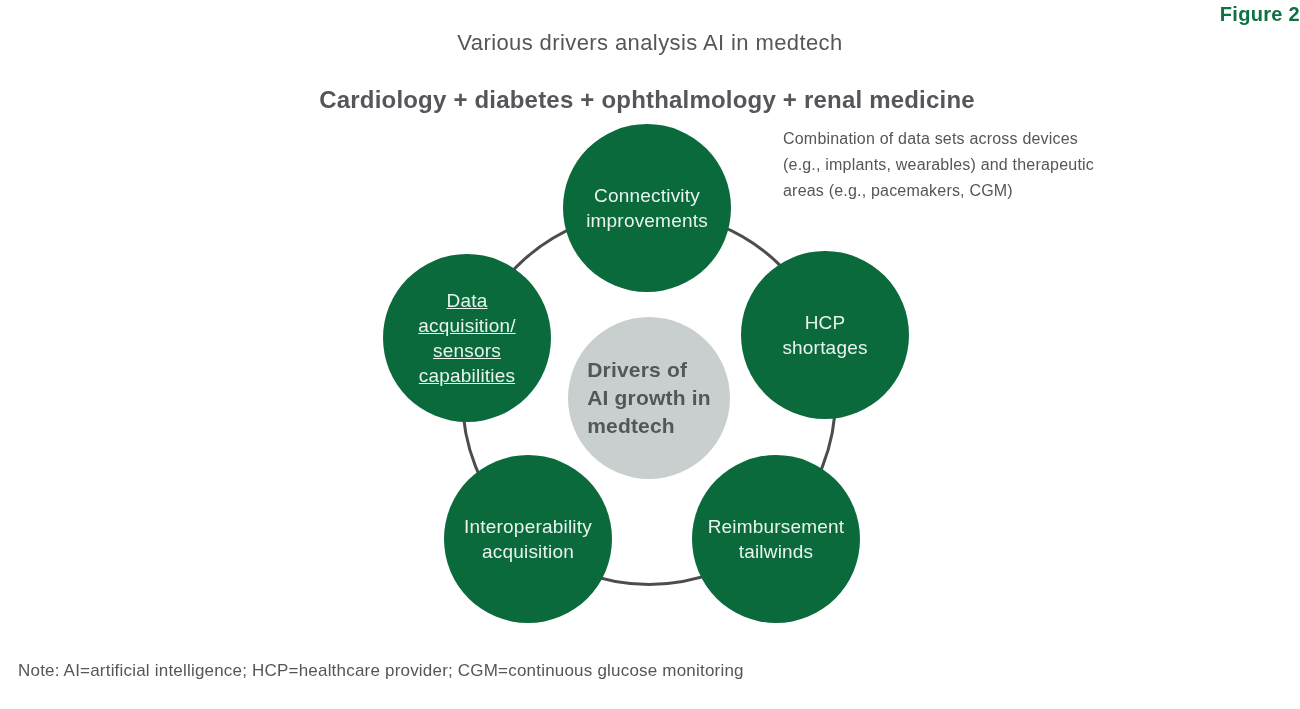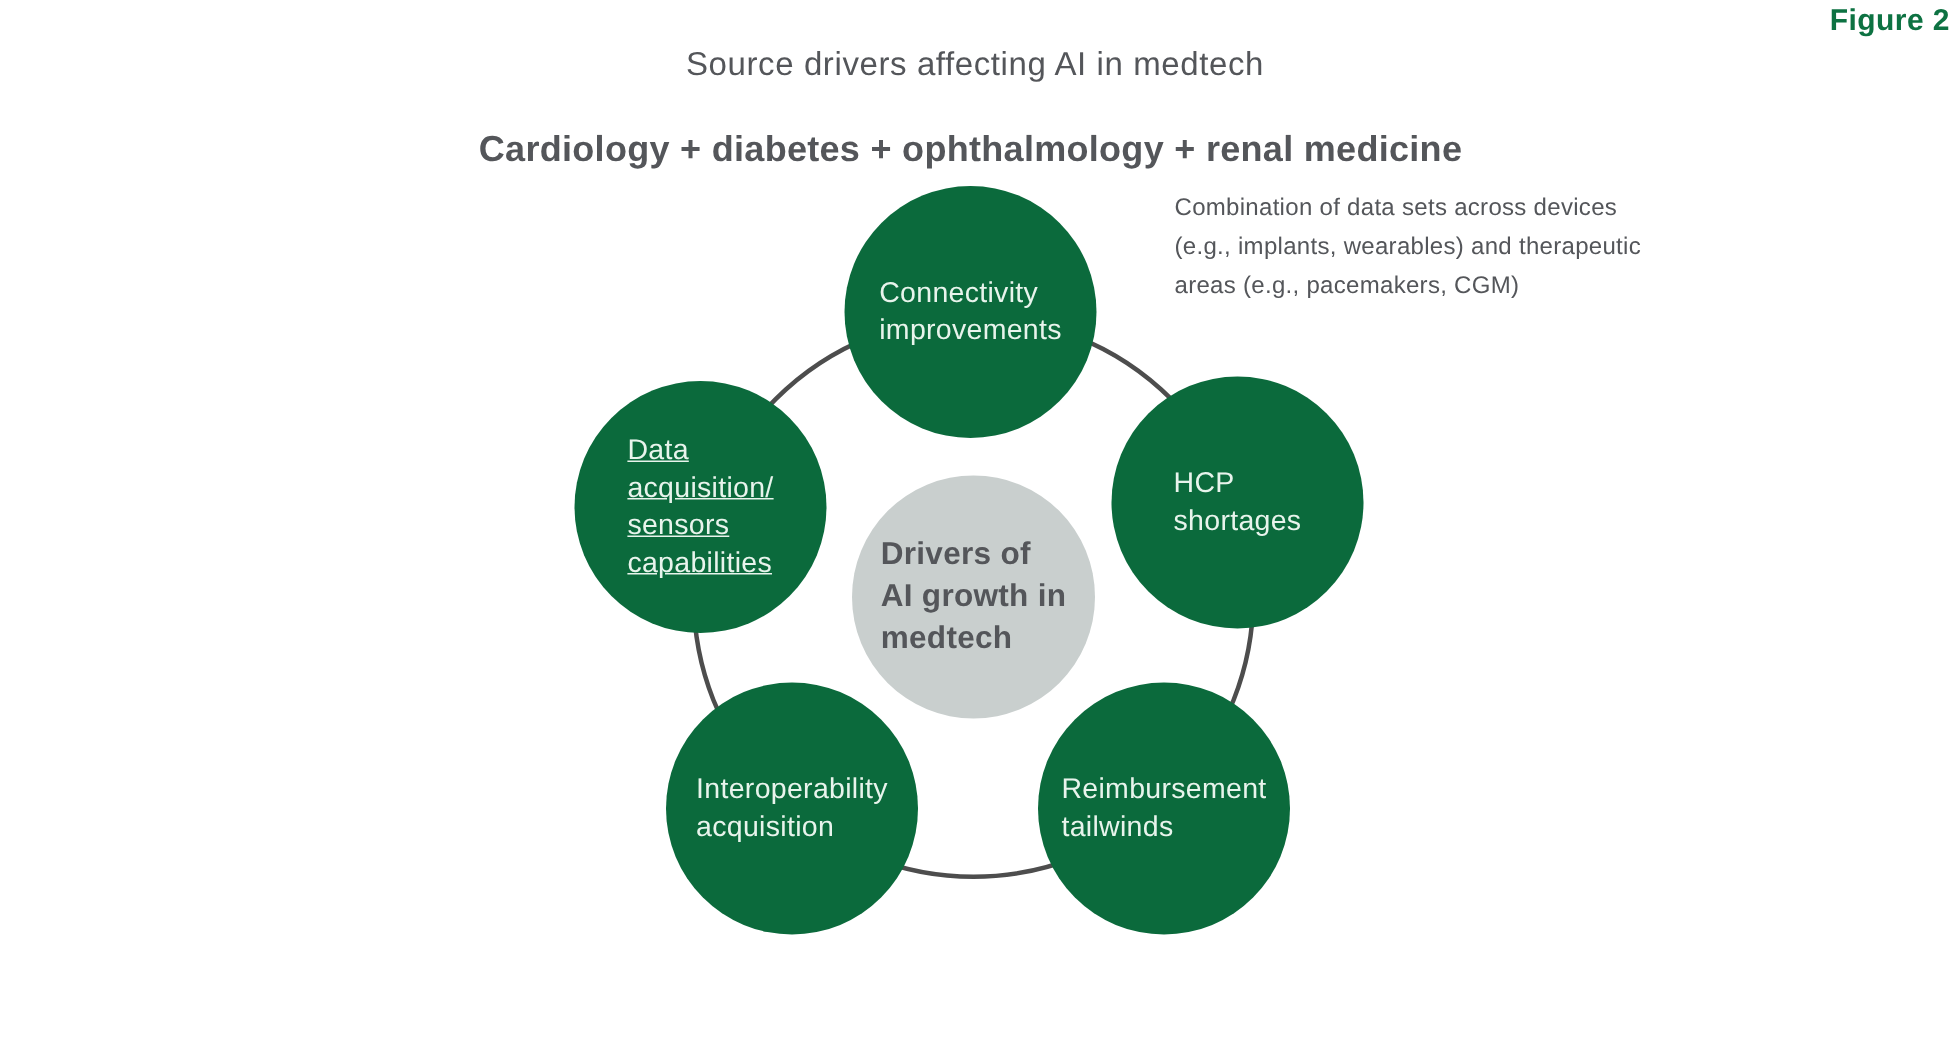--- a/index.html
+++ b/index.html
@@ -50,21 +50,21 @@
     border:3px solid var(--ring);
     border-radius:50%;
   }
   .node{
     position:absolute;
     width:168px; height:168px;
     border-radius:50%;
     background:var(--green);
     color:var(--circle-text);
     display:flex; align-items:center; justify-content:center;
-    text-align:left;
+    text-align:center;
     font-size:19px; line-height:25px;
     letter-spacing:.2px;
     white-space:pre-line;
   }
   .node-connectivity{left:563px; top:124px;}
   .node-data-acquisition{left:383px; top:254px;text-decoration:underline;}
   .node-hcp{left:741px; top:251px;}
   .node-interoperability{left:444px; top:455px;}
   .node-reimbursement{left:692px; top:455px;}
   .center-circle{
@@ -81,21 +81,21 @@
   .footer{
     position:absolute; left:18px; top:659px;
     font-size:17px; line-height:23px;
     letter-spacing:.2px;
   }
 </style>
 </head>
 <body>
 
 <div class="figure-label">Figure 2</div>
-<div class="figure-title">Source drivers affecting AI in medtech</div>
+<div class="figure-title">Various drivers analysis AI in medtech</div>
 <div class="section-heading">Cardiology + diabetes + ophthalmology + renal medicine</div>
 <div class="annotation">Combination of data sets across devices
 (e.g., implants, wearables) and therapeutic
 areas (e.g., pacemakers, CGM)</div>
 
 <div class="ring"></div>
 
 <div class="node node-connectivity">Connectivity
 improvements</div>
 <div class="node node-data-acquisition">Data
@@ -107,13 +107,14 @@
 <div class="node node-interoperability">Interoperability
 acquisition</div>
 <div class="node node-reimbursement">Reimbursement
 tailwinds</div>
 
 <div class="center-circle">Drivers of
 AI growth in
 medtech</div>
 
 <div class="footer">
+  <div>Note: AI=artificial intelligence; HCP=healthcare provider; CGM=continuous glucose monitoring</div>
 </div>
 
 </body></html>

